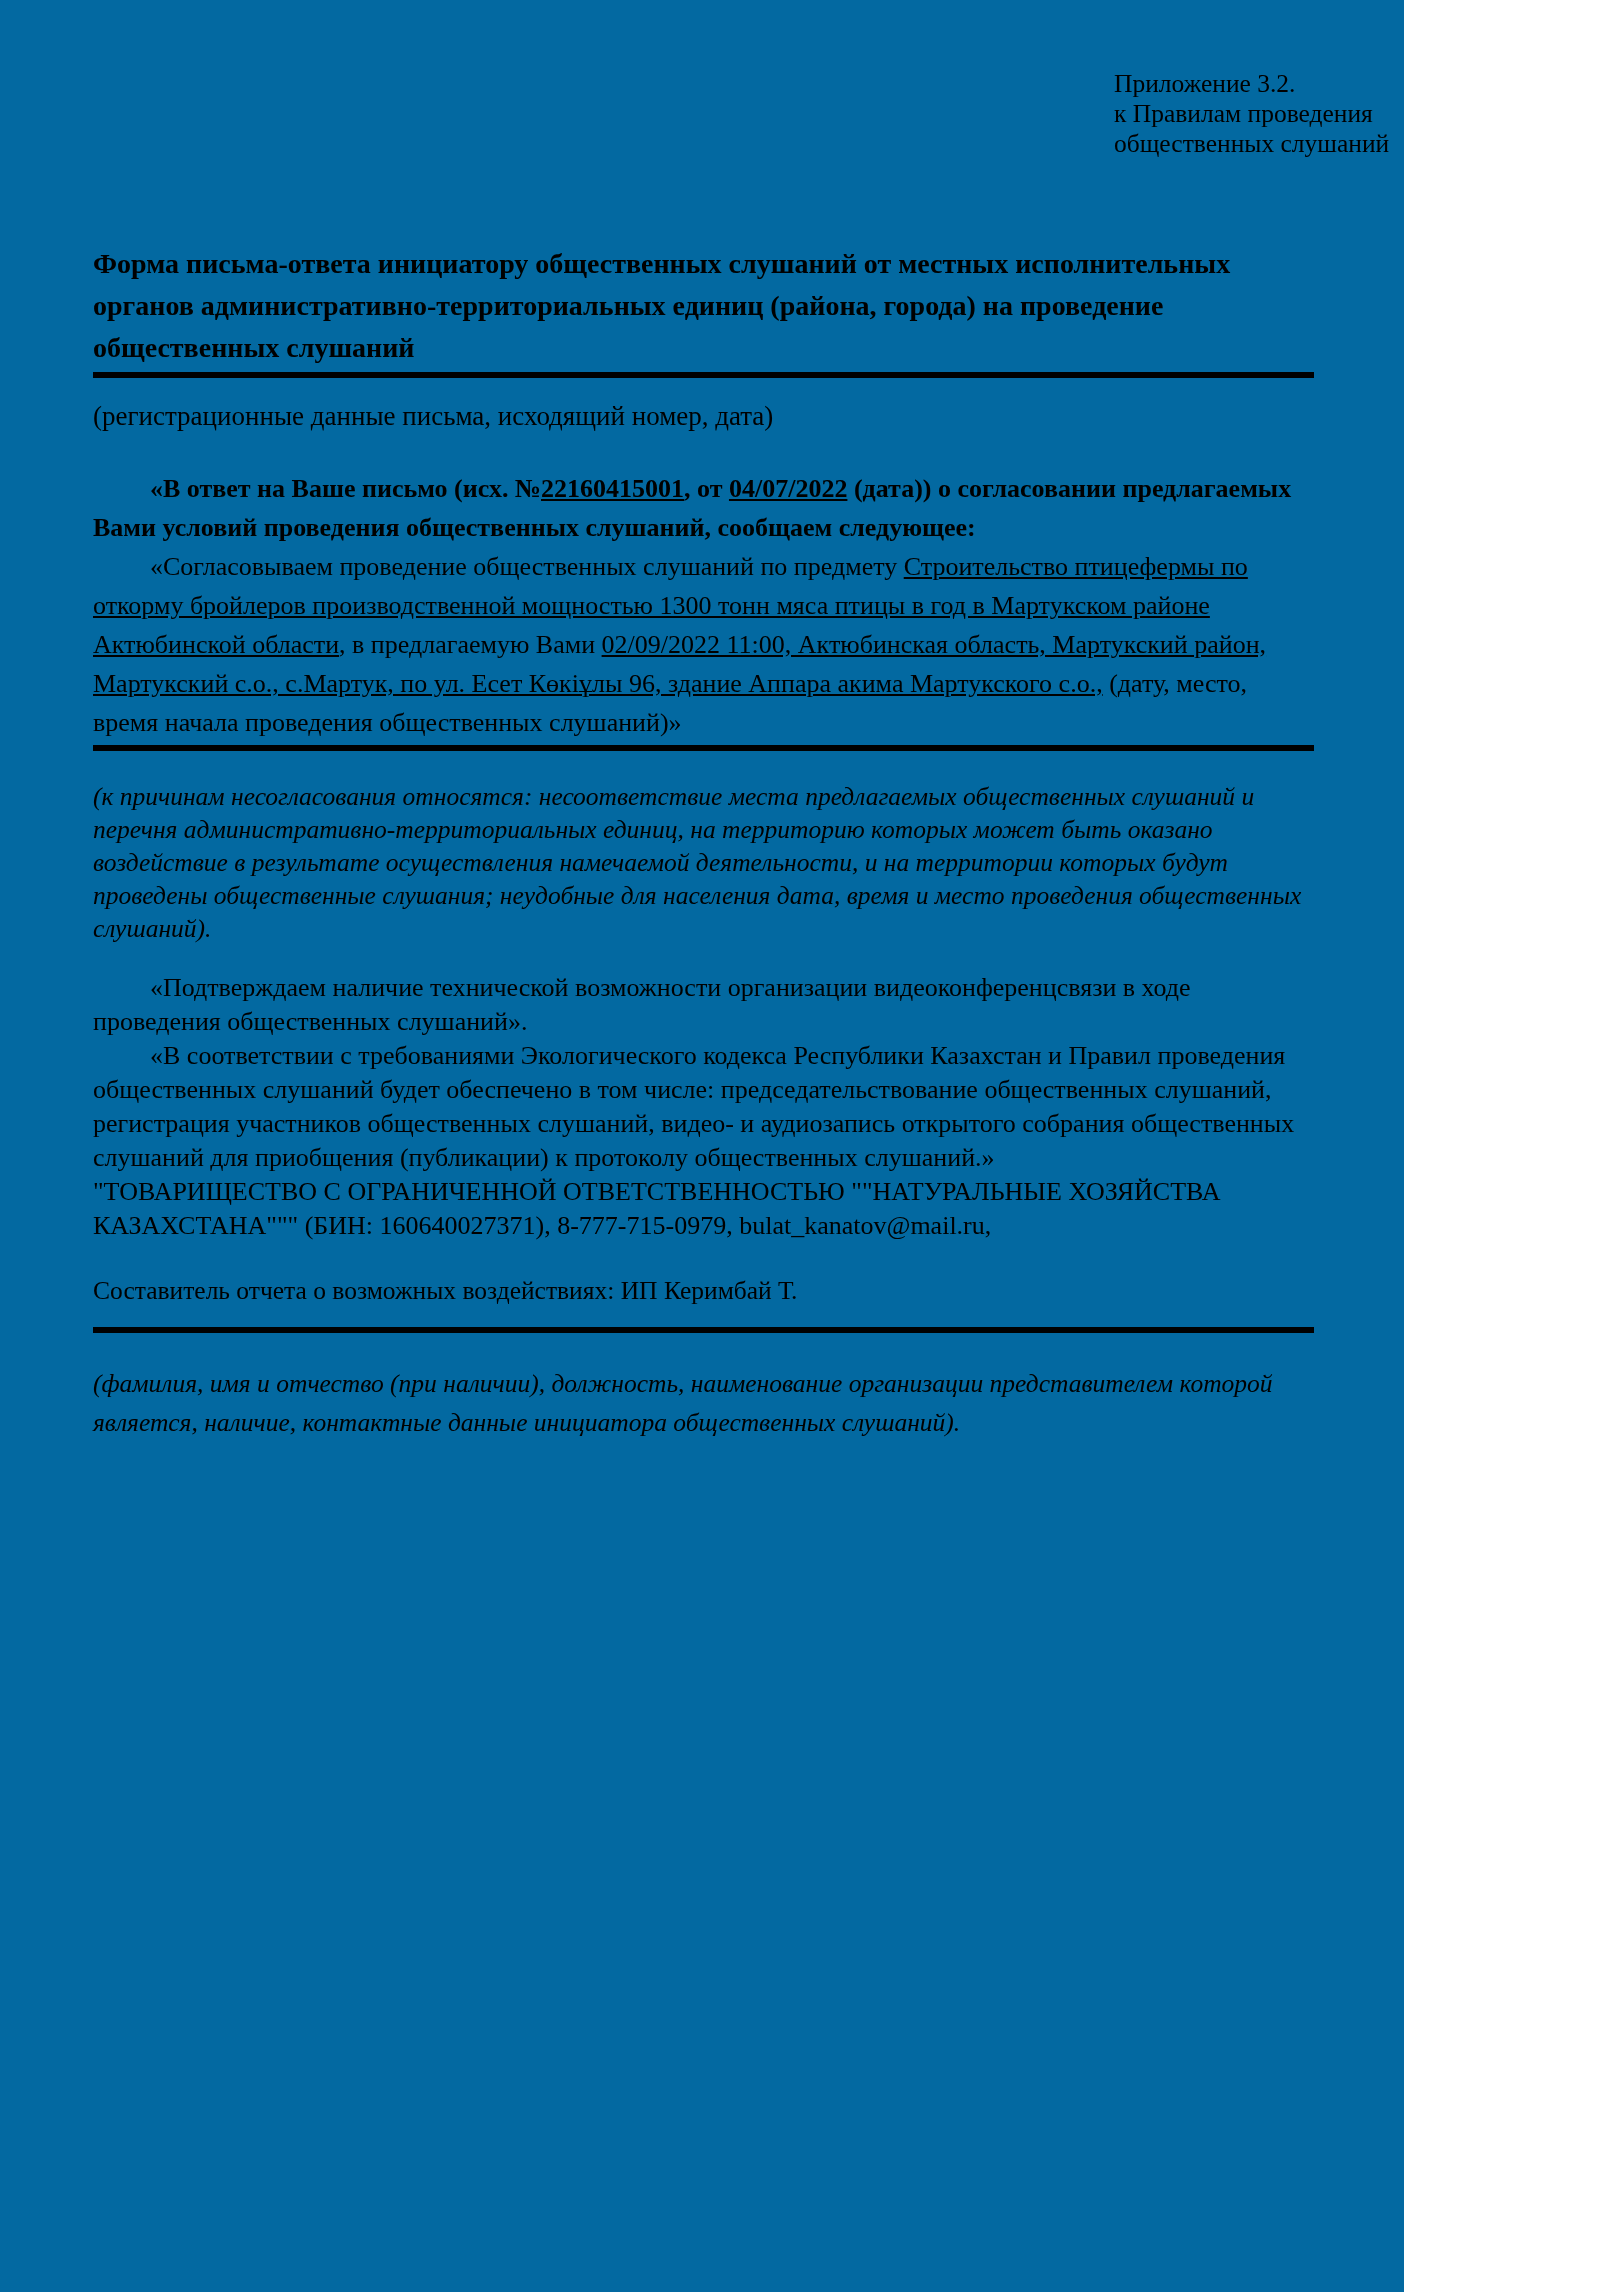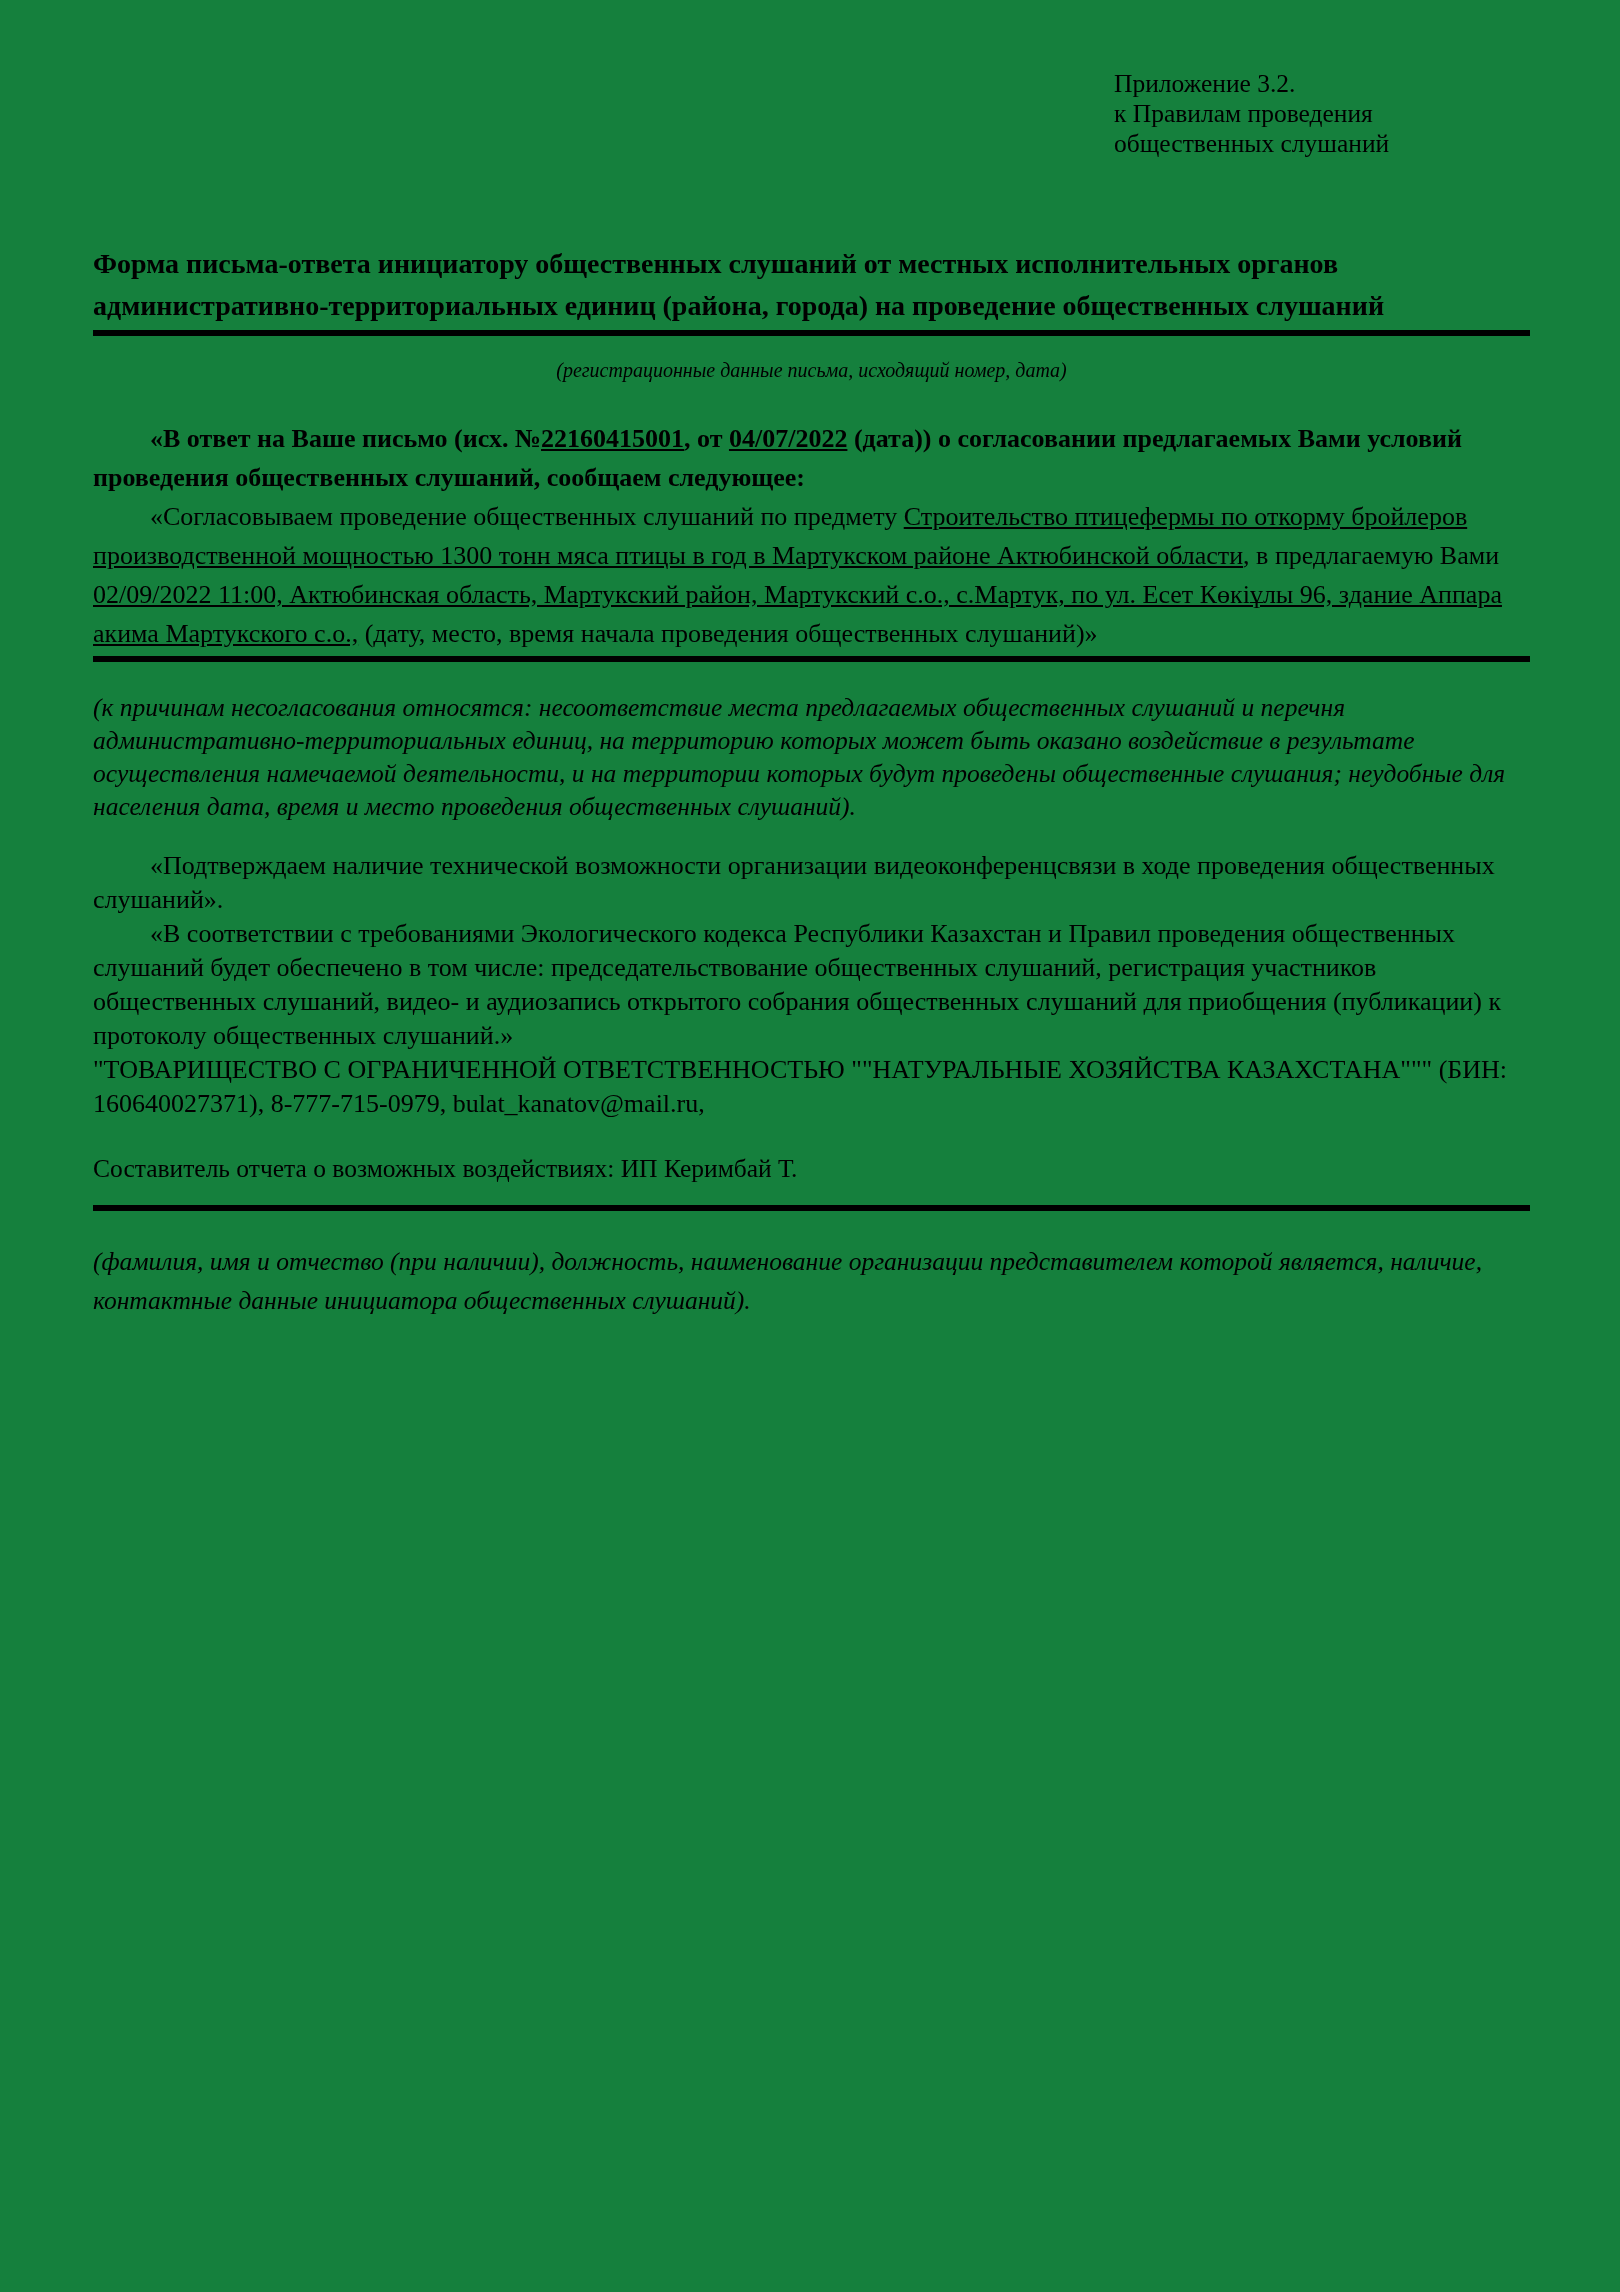--- a/index.html
+++ b/index.html
@@ -1,19 +1,19 @@
 <!DOCTYPE html>
 <html lang="ru"><head>
 <meta charset="utf-8">
 <style>
   html, body { margin: 0; padding: 0; background: #ffffff; }
   .page {
-    width: 1620px;
+    width: 1404px;
     height: 2293px;
-    background: #15803d;
+    background: #0369a1;
     color: #000000;
     font-family: "Liberation Serif", "DejaVu Serif", serif;
     overflow: hidden;
   }
   .content { padding: 69px 90px 0 93px; }
 
   .appendix {
     margin-left: 1021px;
     font-size: 25.5px;
     line-height: 30px;
@@ -33,23 +33,21 @@
   }
 
   .rule {
     height: 5.9px;
     background: #000000;
     margin-top: 2.9px;
   }
 
   .note-reg {
     margin-top: 23.5px;
-    font-style: italic;
-    font-size: 20px;
-    text-align: center;
+    font-size: 27px;
   }
 
   .para {
     font-size: 26px;
     line-height: 39px;
     text-indent: 57px;
     margin: 0;
   }
   .para-first { margin-top: 37px; font-weight: bold; }
 

